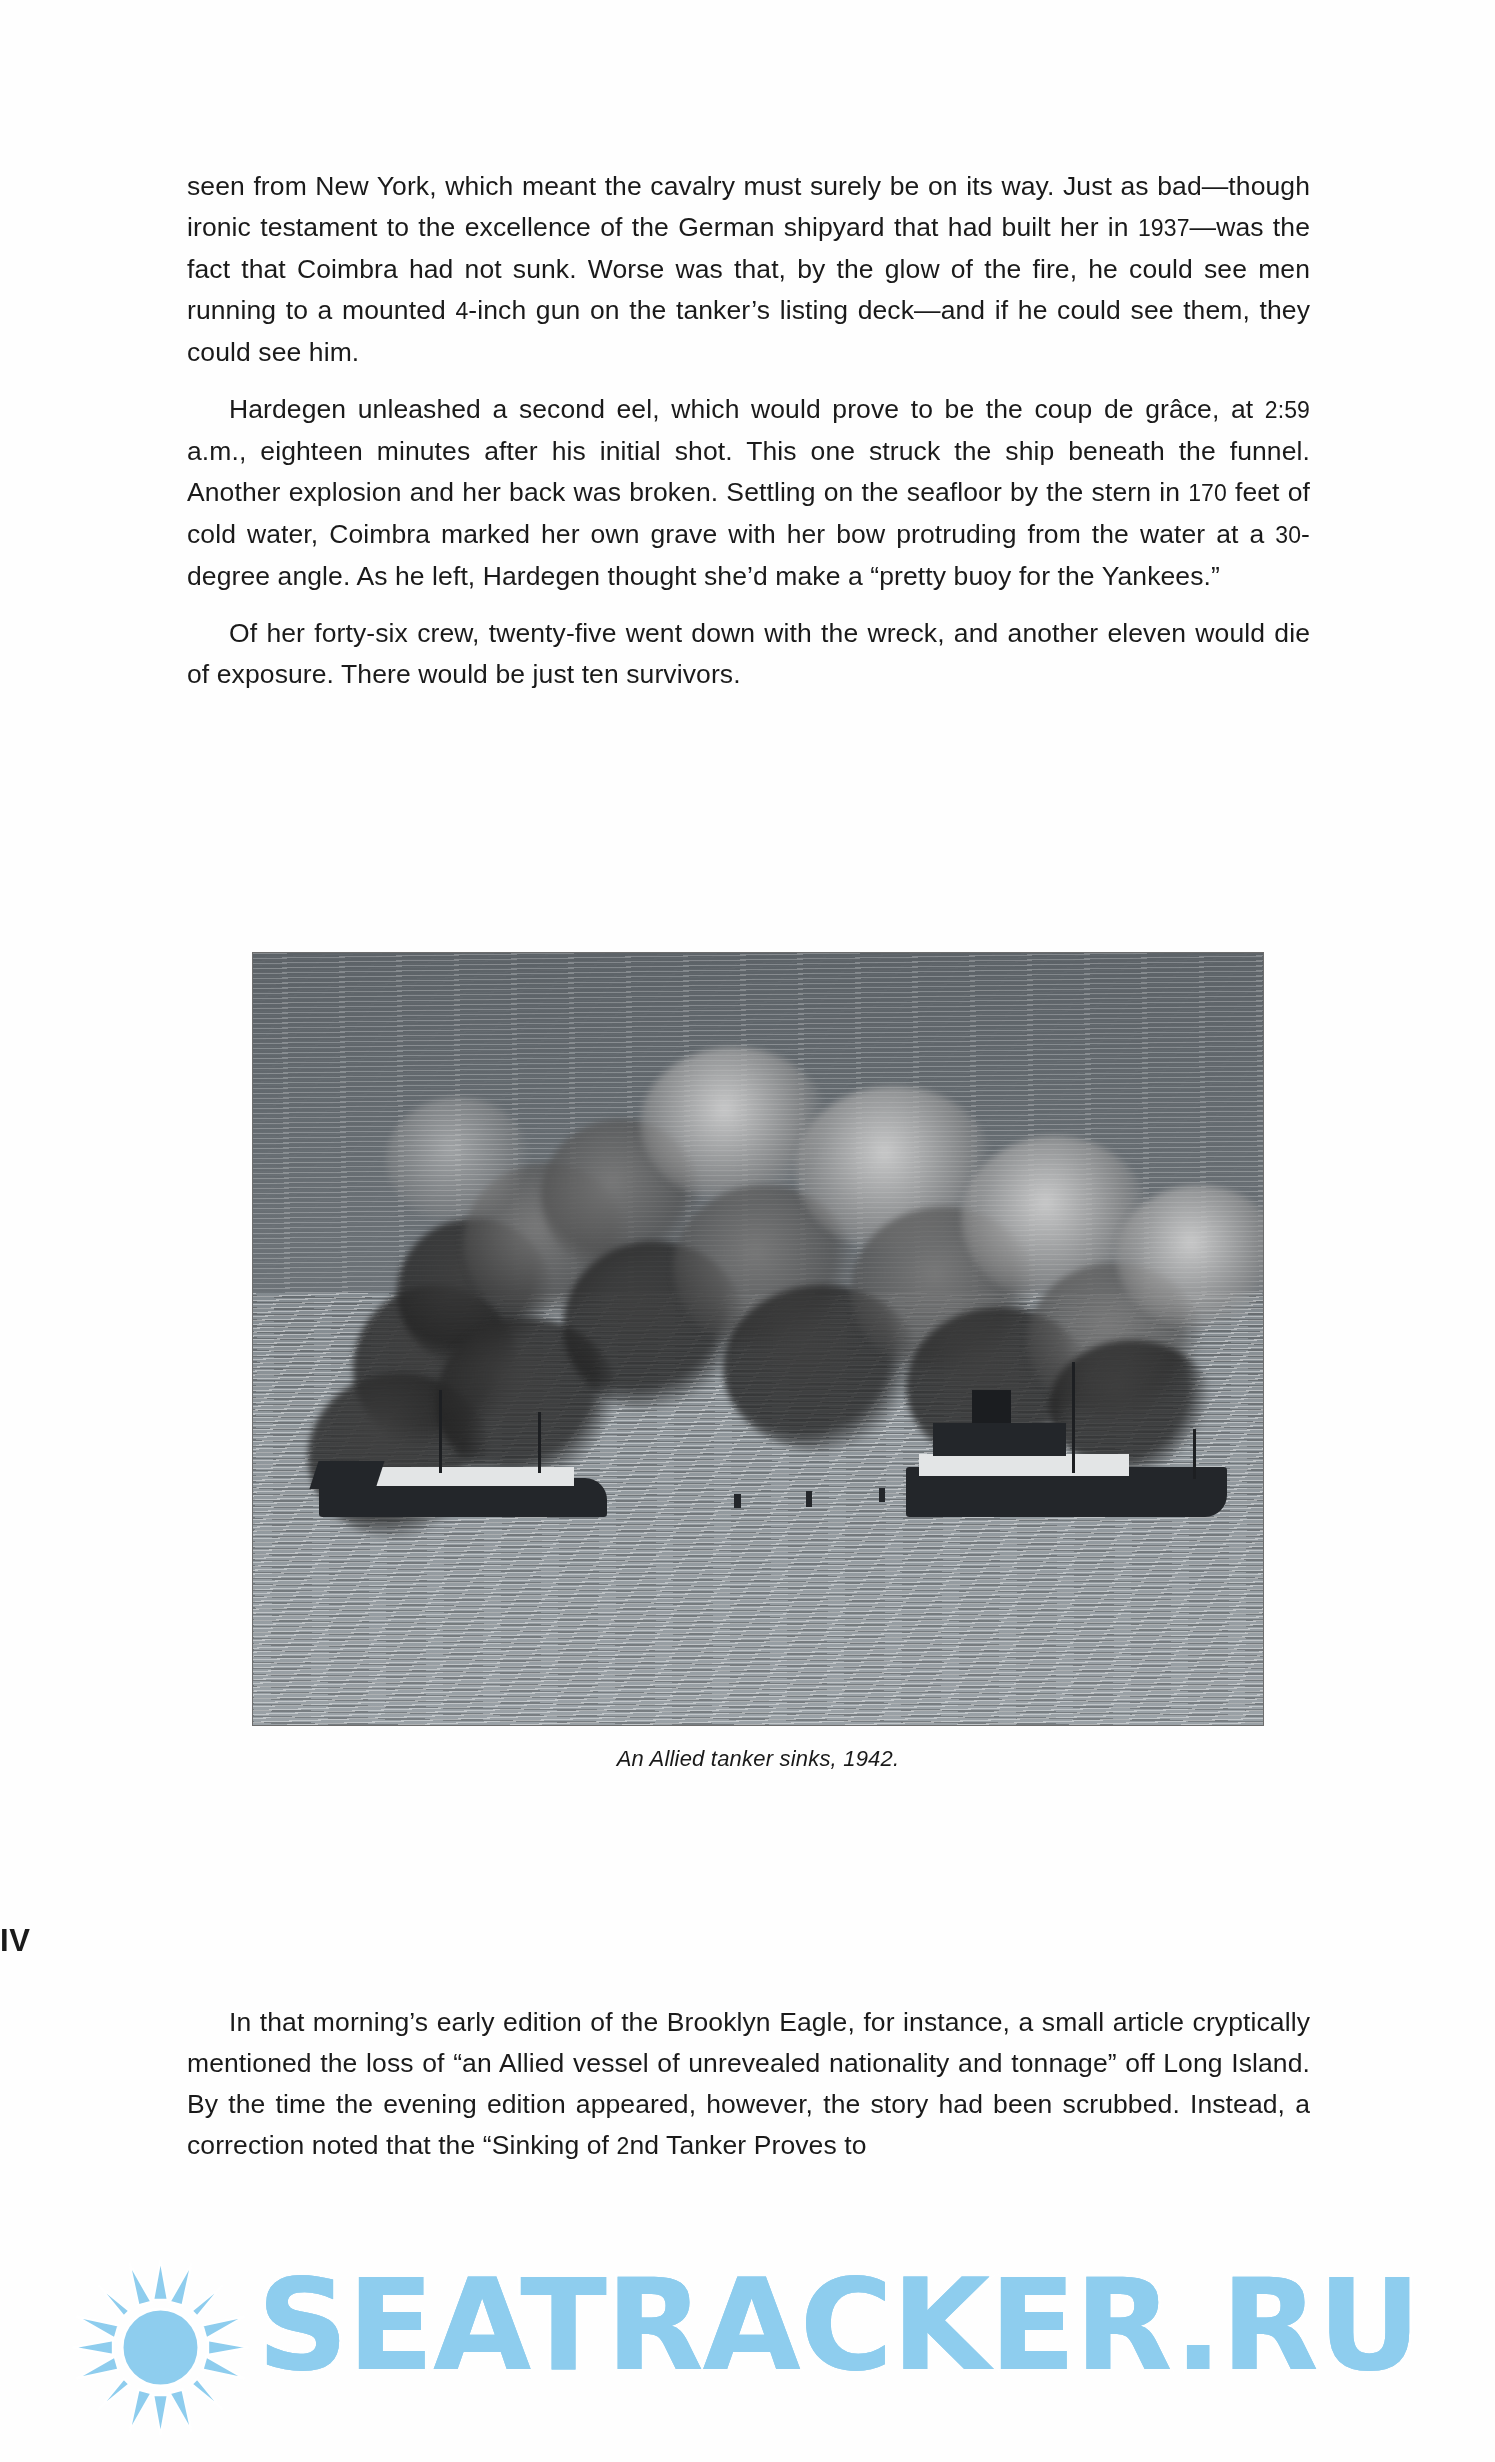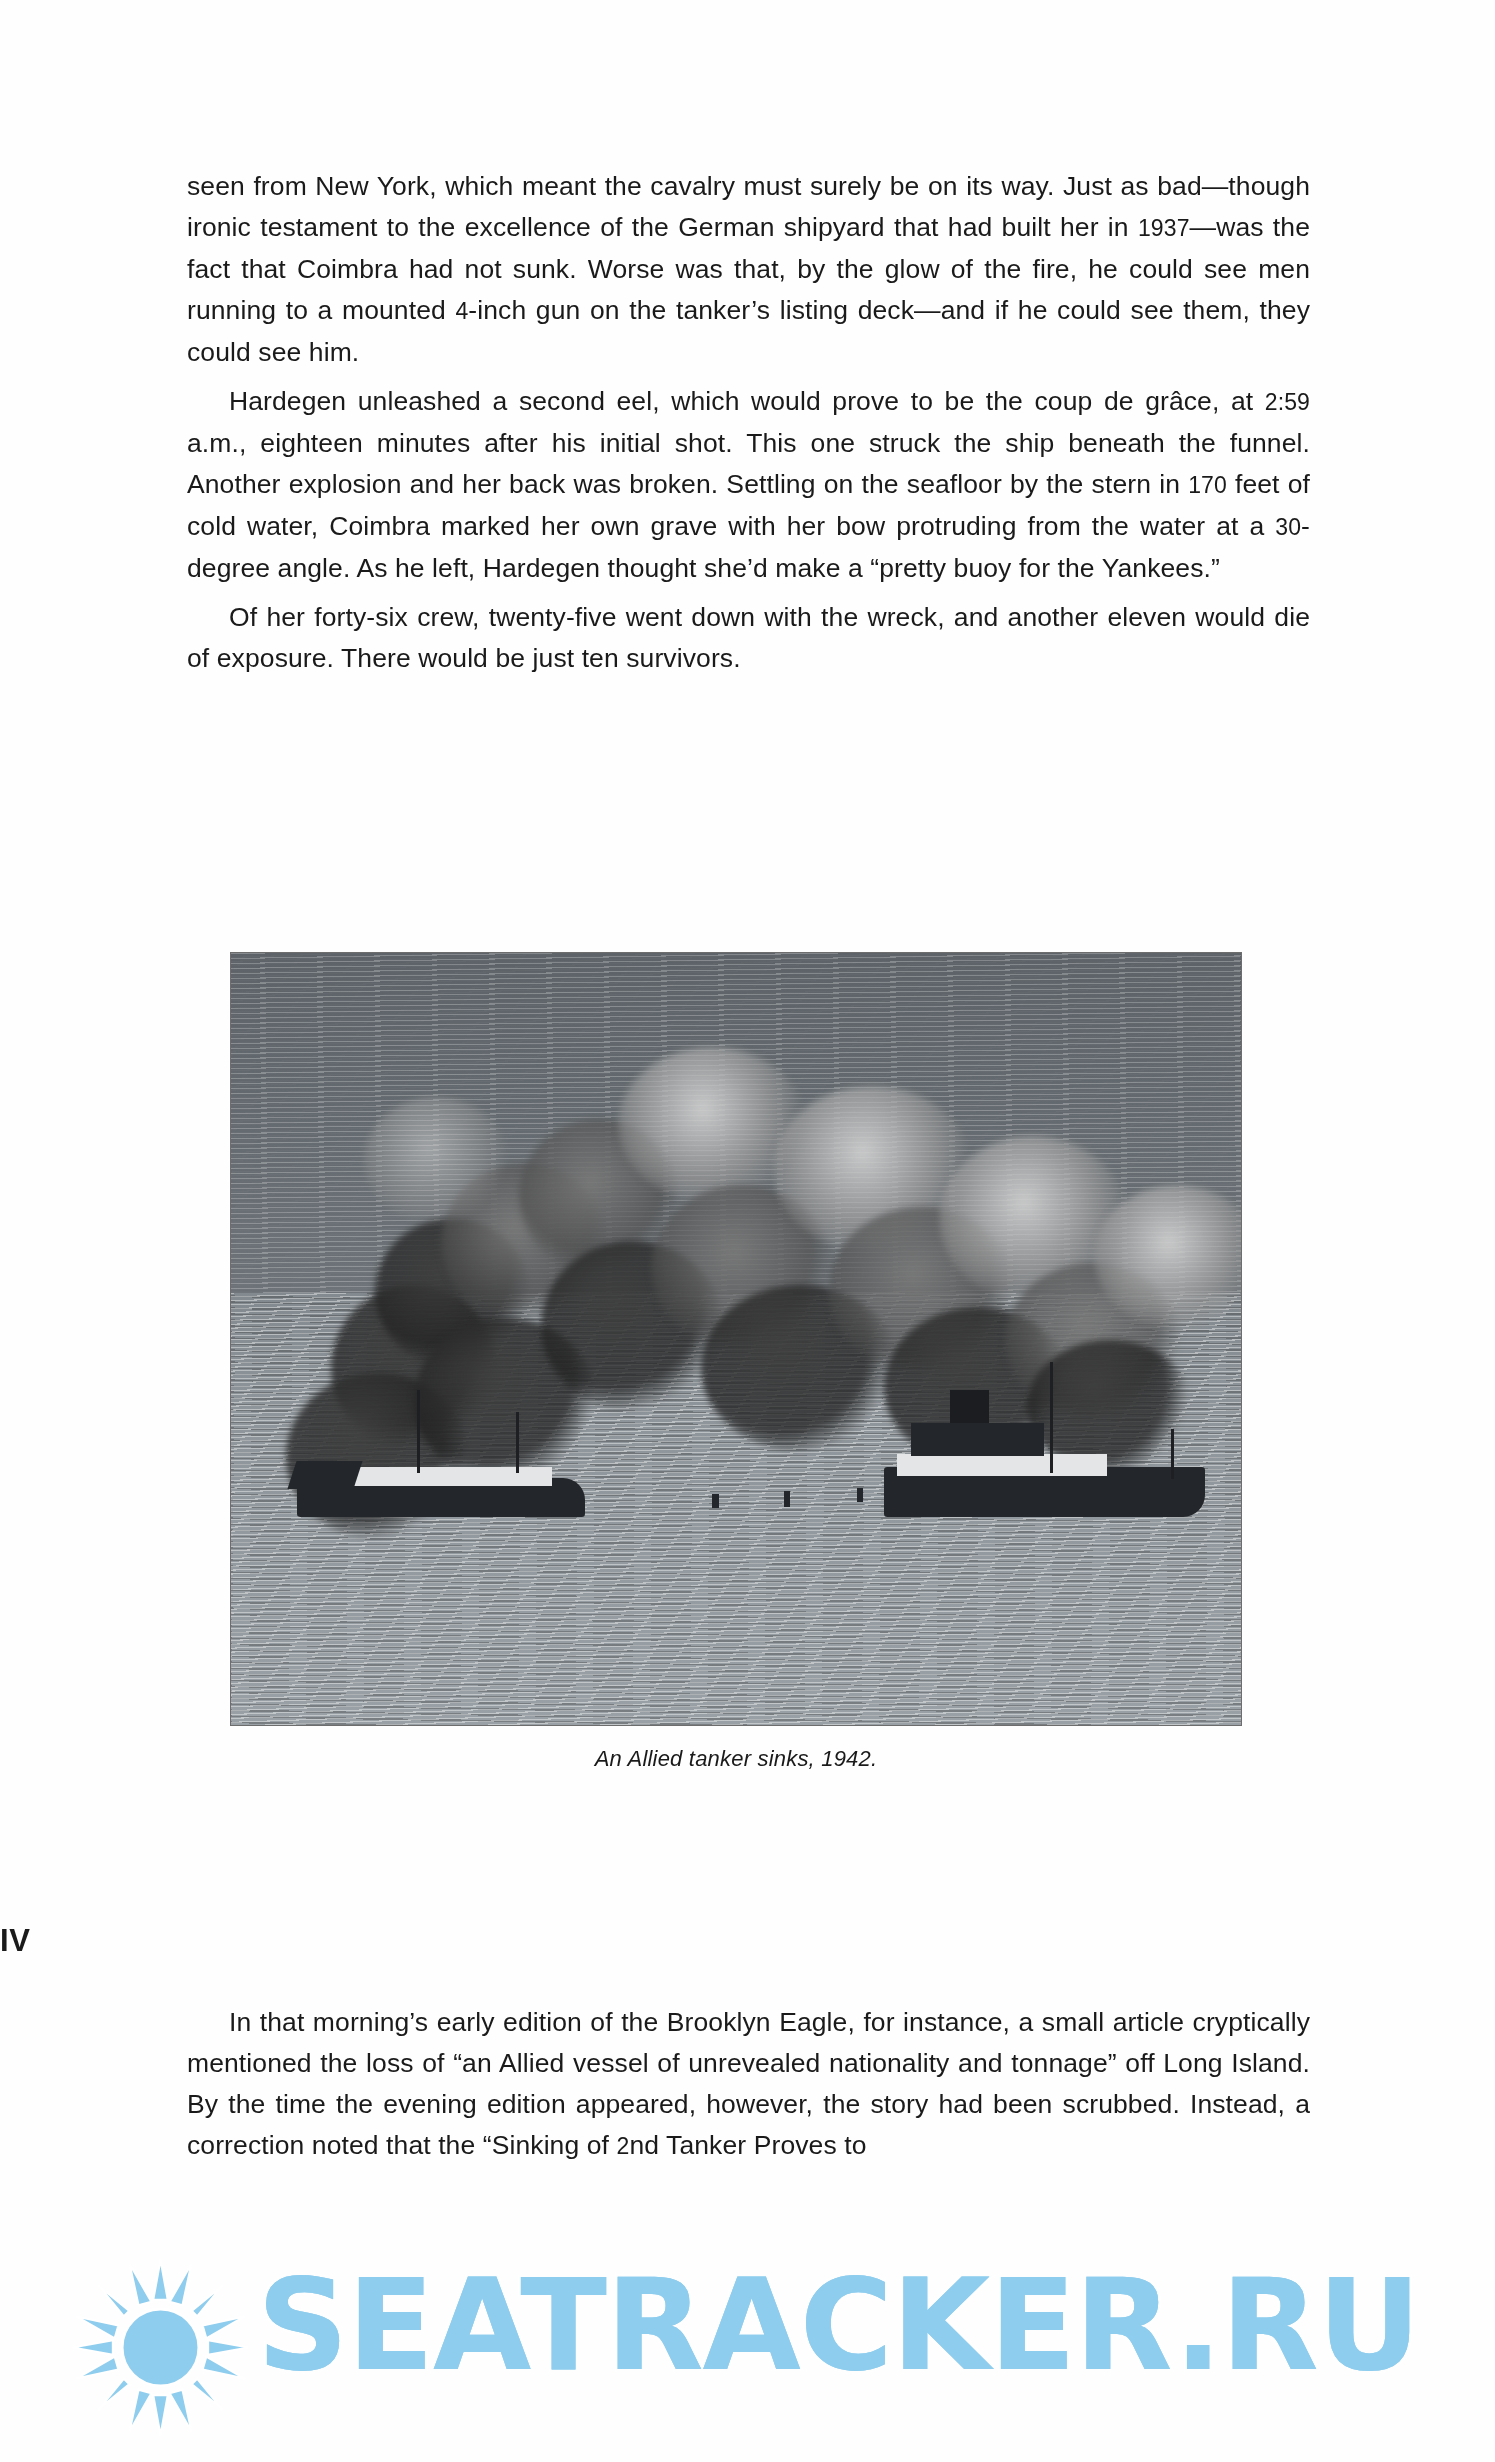--- a/index.html
+++ b/index.html
@@ -31,29 +31,29 @@
     font-size: 26.5px;
     line-height: 41px;
     text-align: justify;
     text-justify: inter-word;
     letter-spacing: 0.1px;
   }
   p.body-par.indent {
     text-indent: 42px;
   }
   p.body-par + p.body-par {
-    margin-top: 8px;
+    margin-top: 16px;
   }
   .ital { }
   .num { font-size: 23px; }
 
   
   .figure {
     position: absolute;
-    left: 230px;
+    left: 252px;
     top: 952px;
     width: 1012px;
   }
   .photo-frame {
     width: 1012px;
     height: 774px;
     border: 1.7px solid #6d6d6d;
     box-sizing: border-box;
     position: relative;
     overflow: hidden;

